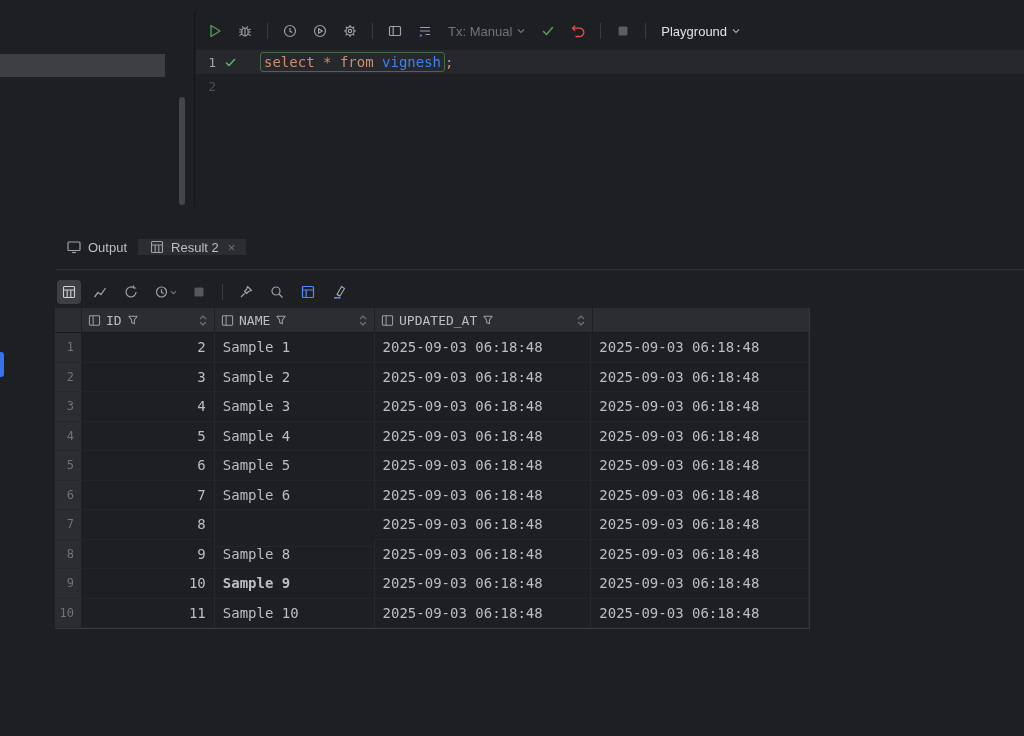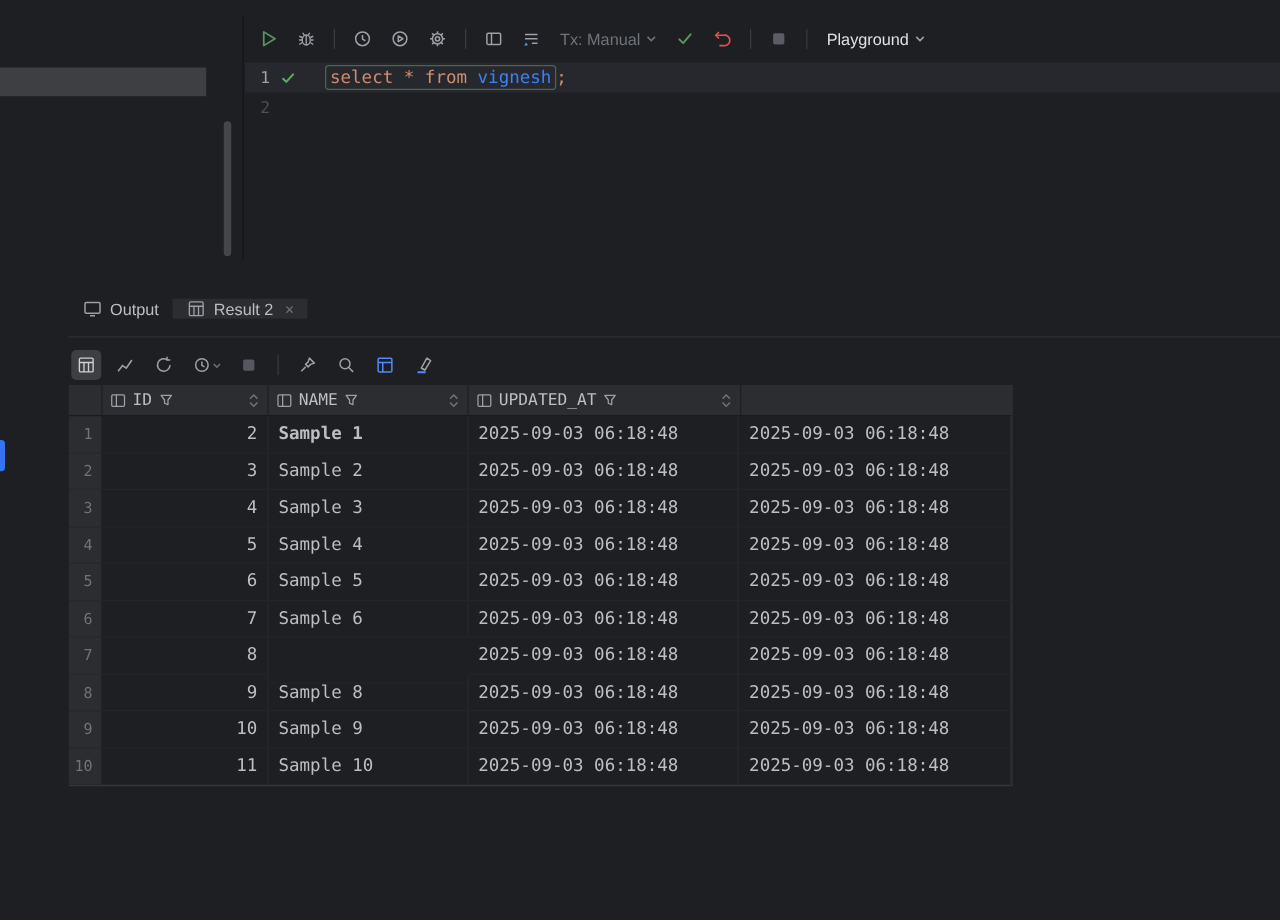--- a/index.html
+++ b/index.html
@@ -300,21 +300,21 @@
         <svg class="sort" width="10" height="11" viewBox="0 0 10 11" fill="none" stroke="#6f737a" stroke-width="1.2">
             <path d="M2 4 L5 1 L8 4"></path>
             <path d="M2 7 L5 10 L8 7"></path>
           </svg>
       </div>
     </div>
     <div class="tbody">
         <div class="trow">
           <div class="cell num">1</div>
           <div class="cell right" style="width: 133px;">2</div>
-          <div class="cell" style="width: 160px; font-weight: bold;">Sample 1</div>
+          <div class="cell" style="width: 160px;">Sample 1</div>
           <div class="cell" style="width: 217px;">2025-09-03 06:18:48</div>
           <div class="cell" style="width: 218px;">2025-09-03 06:18:48</div>
         </div>
         <div class="trow">
           <div class="cell num">2</div>
           <div class="cell right" style="width: 133px;">3</div>
           <div class="cell" style="width: 160px;">Sample 2</div>
           <div class="cell" style="width: 217px;">2025-09-03 06:18:48</div>
           <div class="cell" style="width: 218px;">2025-09-03 06:18:48</div>
         </div>
@@ -356,21 +356,21 @@
         <div class="trow">
           <div class="cell num">8</div>
           <div class="cell right" style="width: 133px;">9</div>
           <div class="cell" style="width: 160px;">Sample 8</div>
           <div class="cell" style="width: 217px;">2025-09-03 06:18:48</div>
           <div class="cell" style="width: 218px;">2025-09-03 06:18:48</div>
         </div>
         <div class="trow">
           <div class="cell num">9</div>
           <div class="cell right" style="width: 133px;">10</div>
-          <div class="cell" style="width: 160px;">Sample 9</div>
+          <div class="cell" style="width: 160px; font-weight: bold;">Sample 9</div>
           <div class="cell" style="width: 217px;">2025-09-03 06:18:48</div>
           <div class="cell" style="width: 218px;">2025-09-03 06:18:48</div>
         </div>
         <div class="trow">
           <div class="cell num">10</div>
           <div class="cell right" style="width: 133px;">11</div>
           <div class="cell" style="width: 160px;">Sample 10</div>
           <div class="cell" style="width: 217px;">2025-09-03 06:18:48</div>
           <div class="cell" style="width: 218px;">2025-09-03 06:18:48</div>
         </div>

